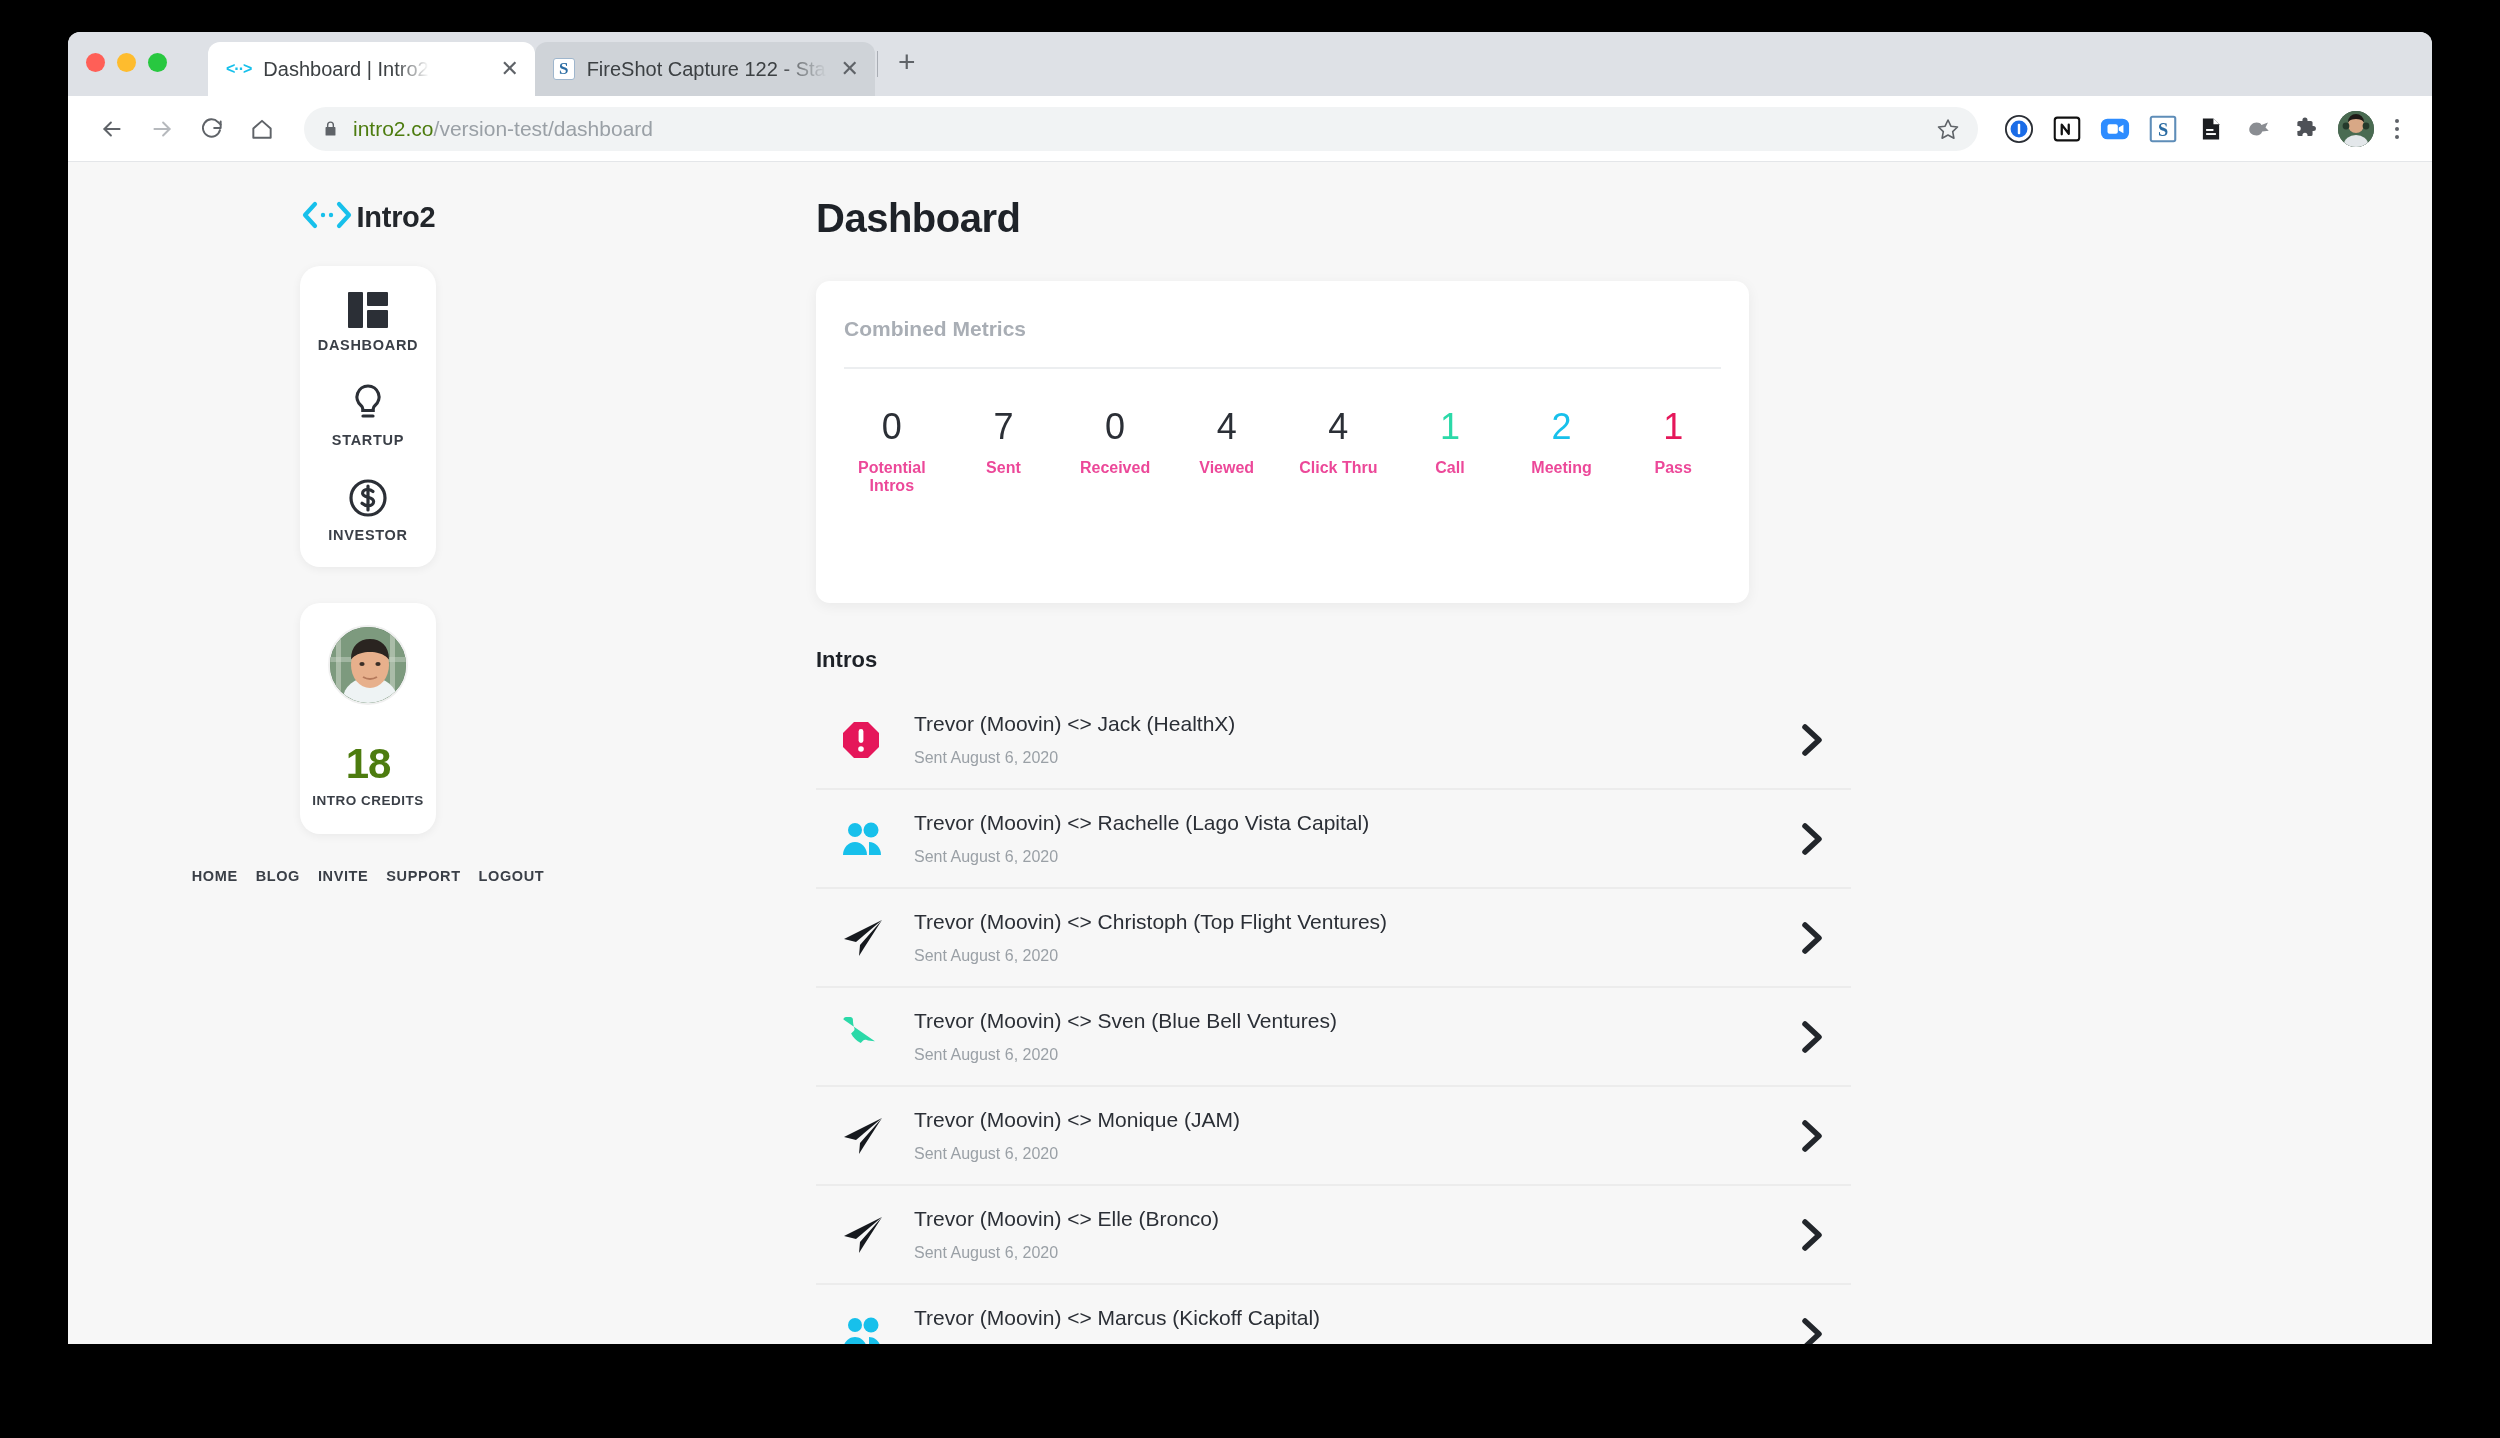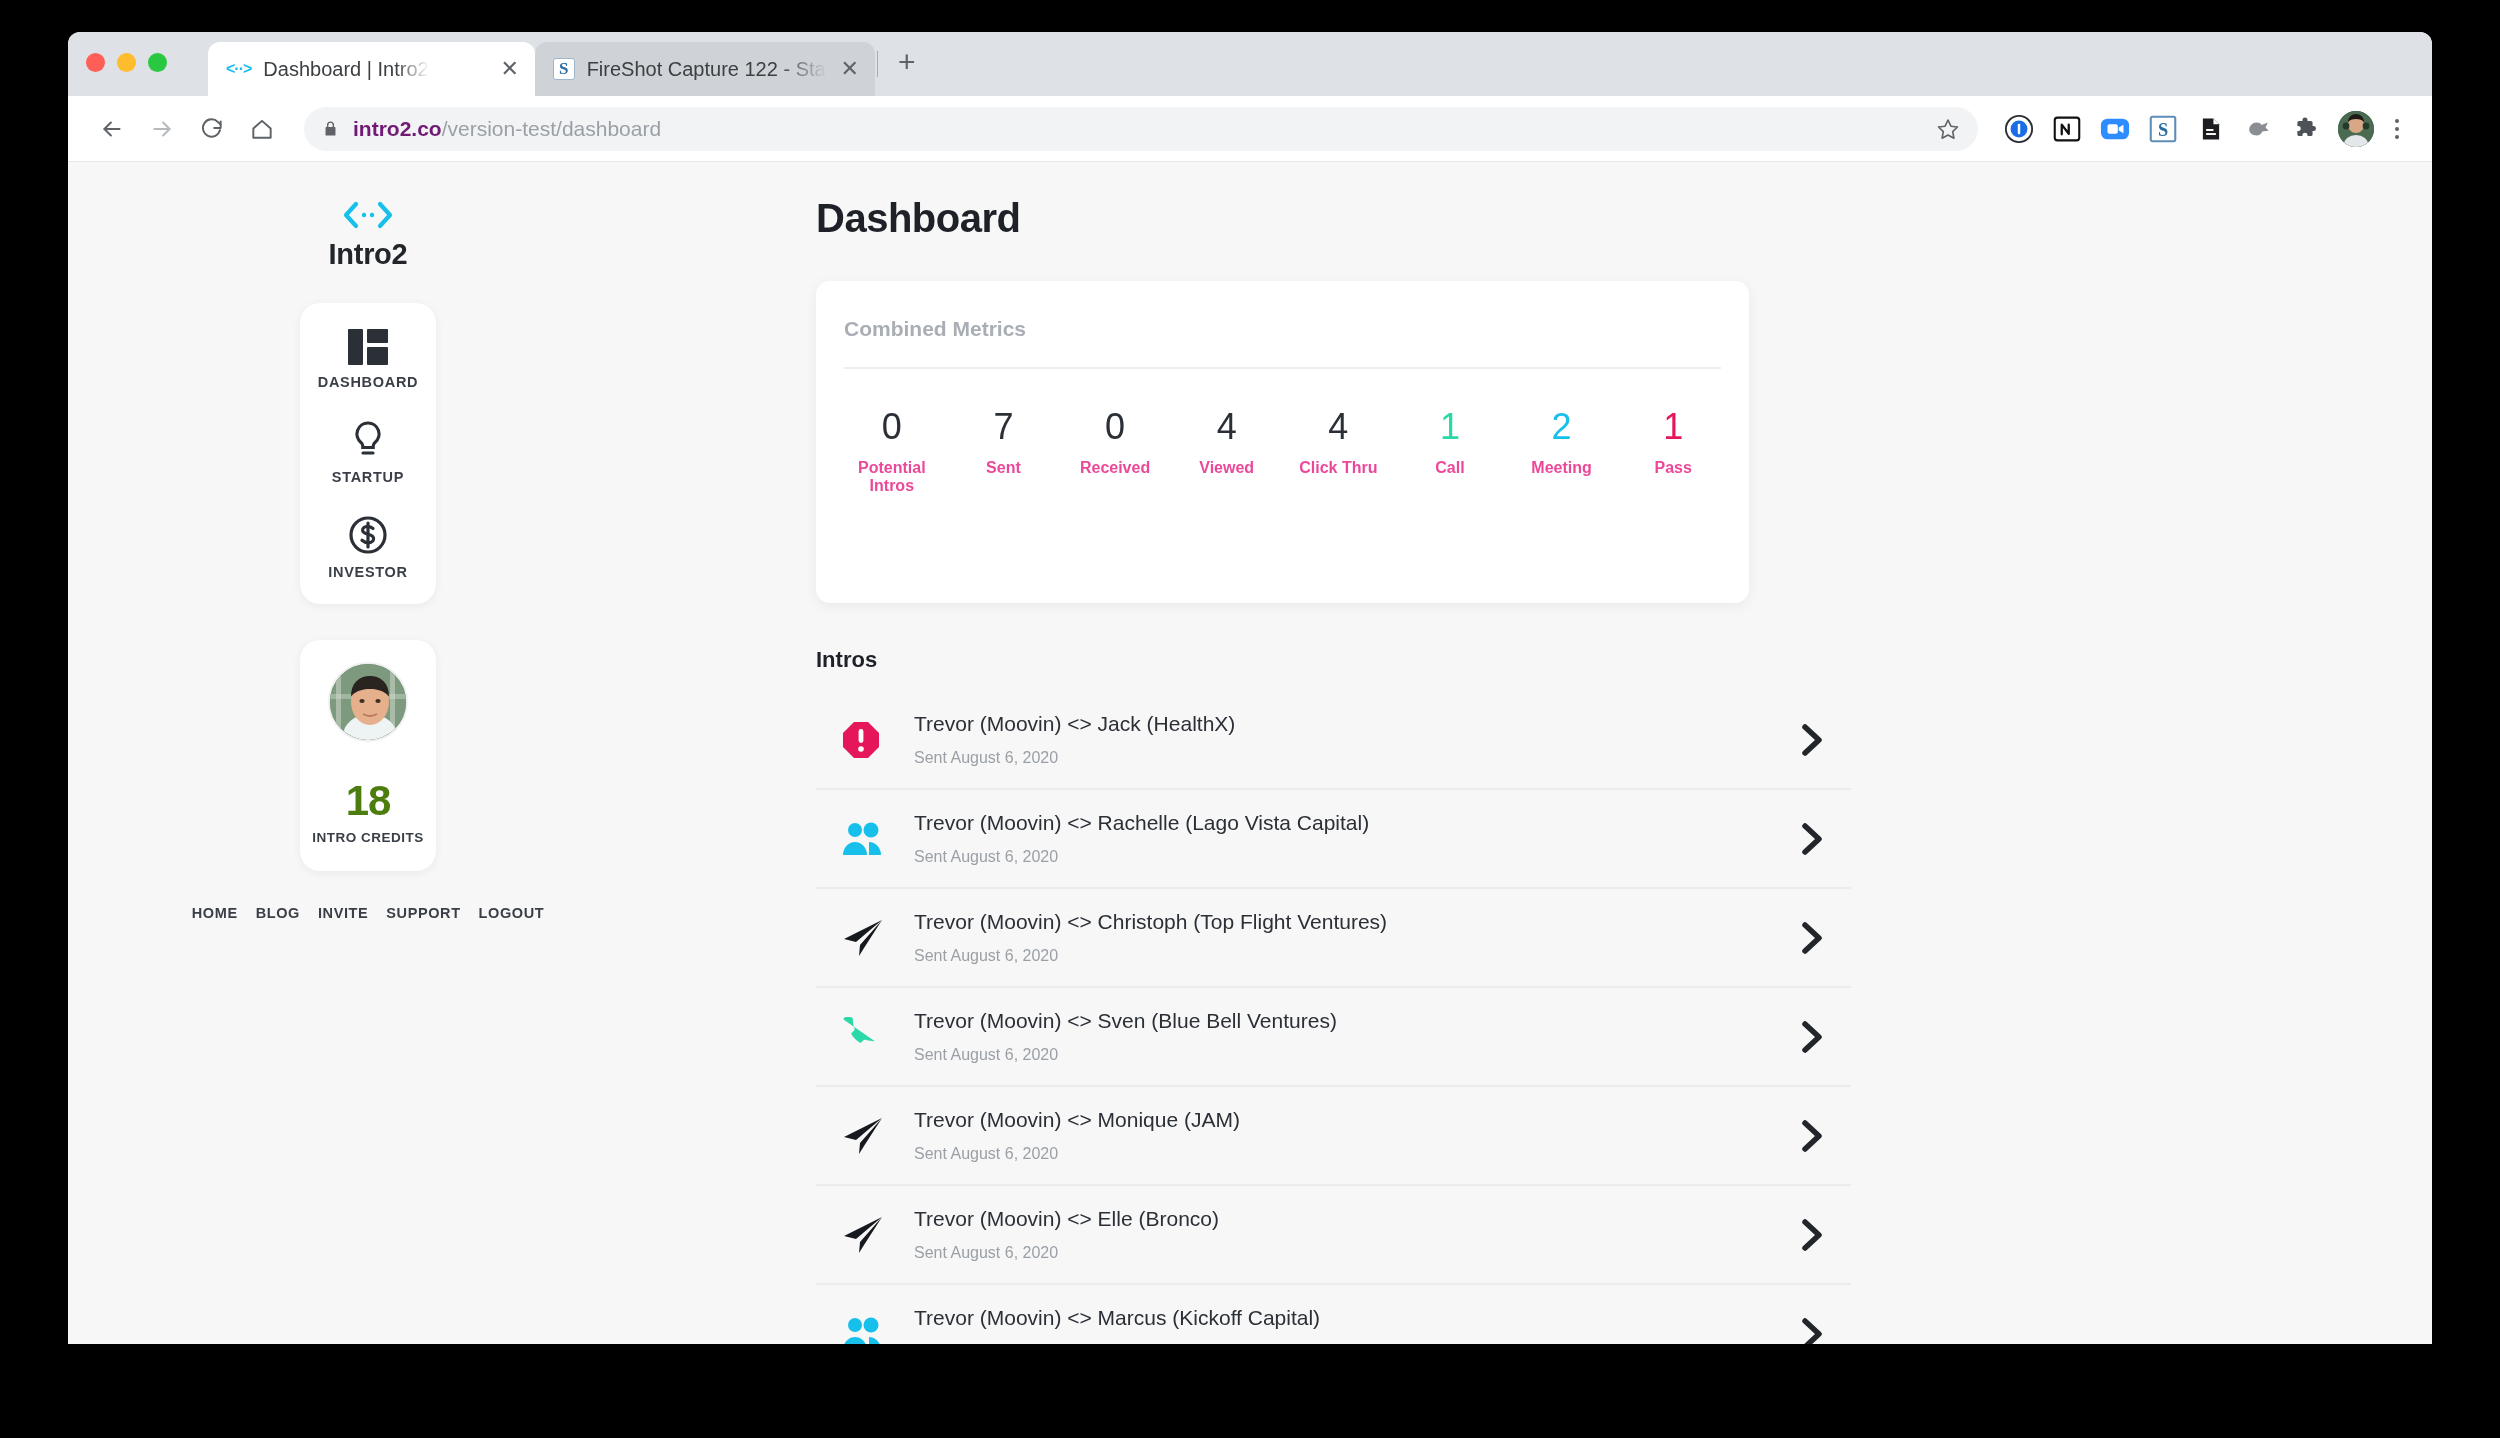--- a/index.html
+++ b/index.html
@@ -111,21 +111,21 @@
     margin: 0 14px;
     background: #f1f3f4;
     border-radius: 22px;
     display: flex; align-items: center;
     padding: 0 18px;
     gap: 14px;
     position: relative;
   }
   .lock { color: #5f6368; display:flex; }
   .url { font-size: 21px; color: #9aa0a6; white-space: nowrap; }
-  .url b { color: #701a75; font-weight: 700; text-align: right; }
+  .url b { color: #4d7c0f; font-weight: 400; text-align: right; }
   .star { margin-left: auto; color: #5f6368; display: flex; }
   .ext {
     width: 42px; height: 42px;
     display: flex; align-items: center; justify-content: center;
     flex-shrink: 0;
   }
   .avatar-btn {
     width: 36px; height: 36px; border-radius: 50%;
     overflow: hidden; flex-shrink: 0; margin-left: 4px;
     background: #3a5243;
@@ -147,21 +147,21 @@
   }
 
   
   .sidebar {
     position: absolute;
     left: 0; top: 0;
     width: 600px;
     padding-top: 38px;
     display: flex; flex-direction: column; align-items: center;
   }
-  .brand { display: flex; flex-direction: column; align-items: center; gap: 4px; }
+  .brand { display: flex; align-items: center; gap: 4px; }
   .brand-logo { color: #17c0eb; display: block; }
   .brand-name {
     font-size: 29px; font-weight: 700; color: #22262b;
     letter-spacing: -0.3px;
   }
 
   .nav-card {
     margin-top: 32px;
     width: 136px;
     background: #fff;

